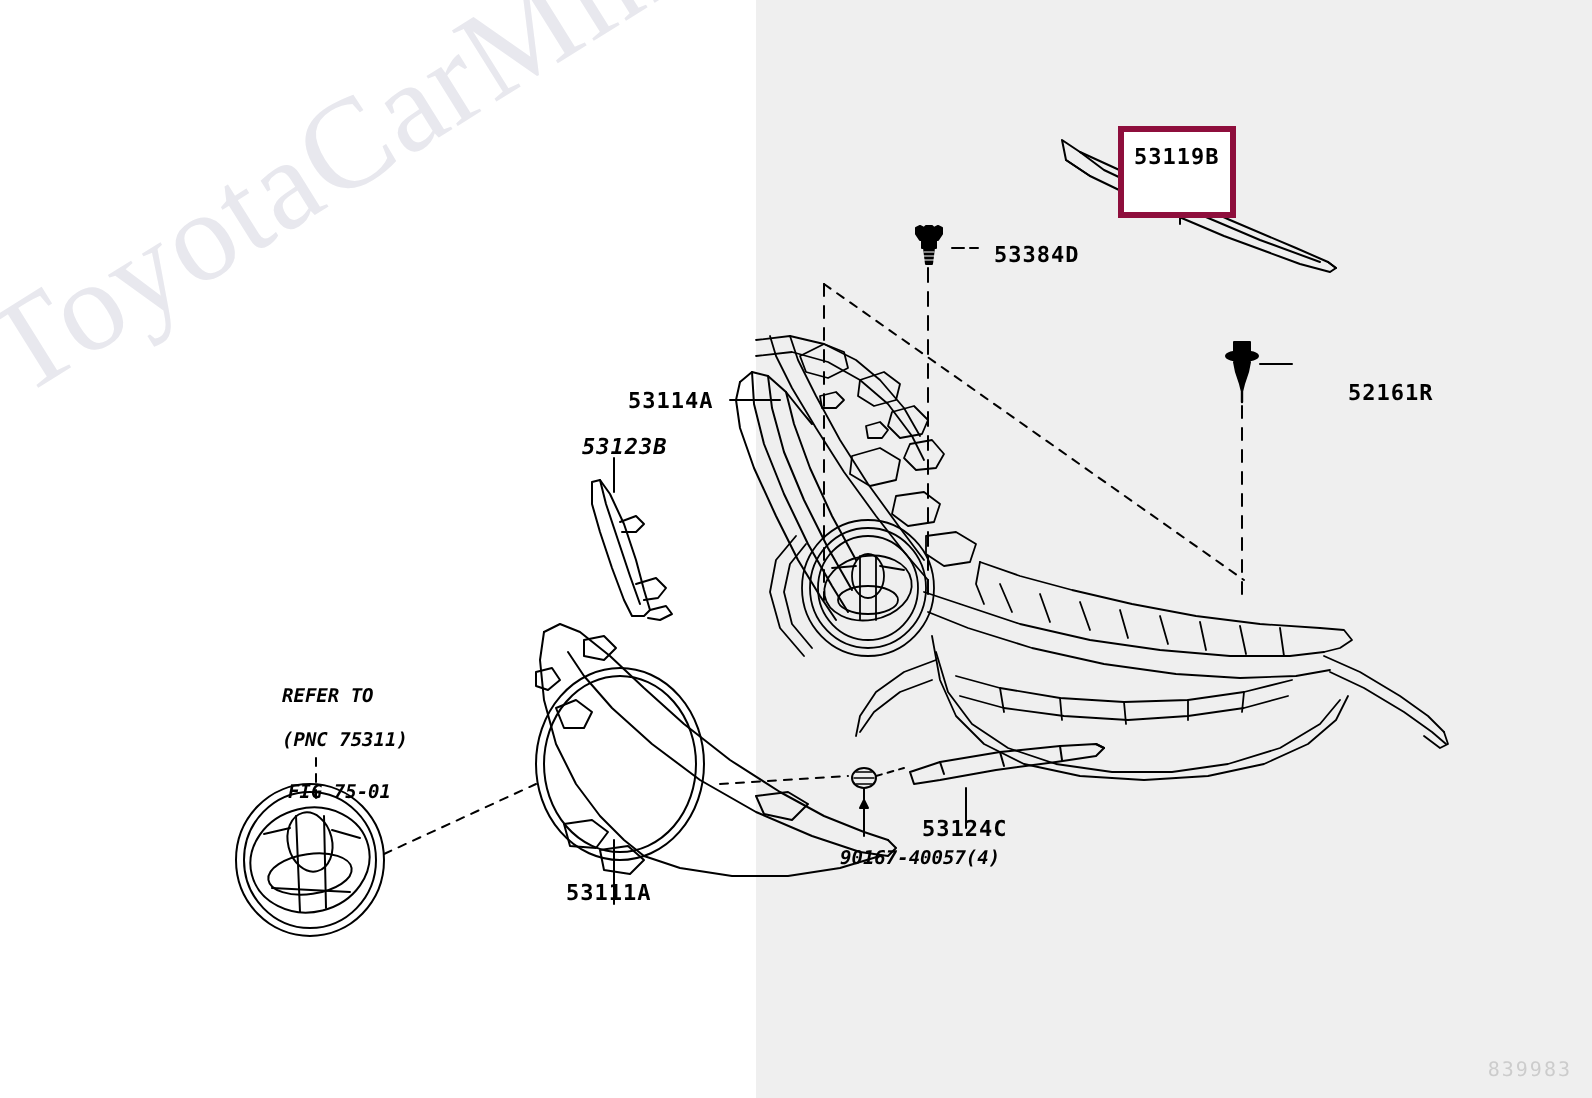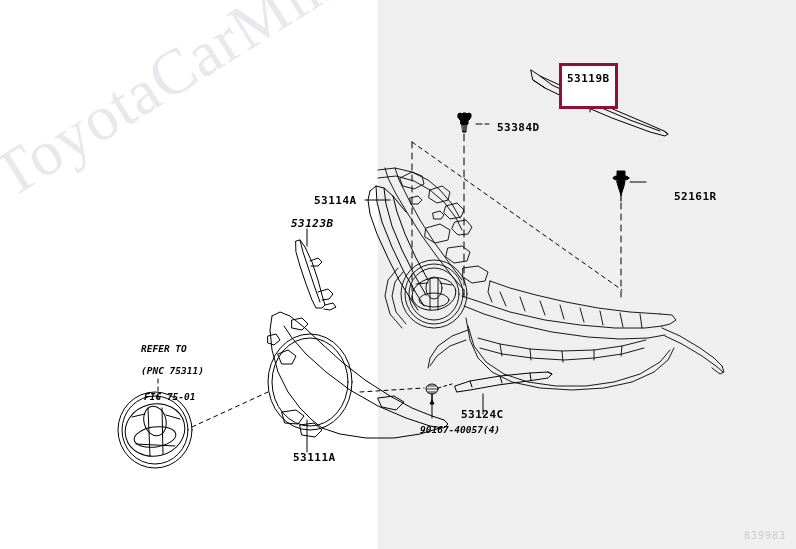--- a/index.html
+++ b/index.html
@@ -186,21 +186,21 @@
   </svg>
 
   <div class="hl" style="left:559px;top:63px;">
     <span>53119B</span>
   </div>
 
   <div class="lbl" style="left:497px;top:121px;text-align:center;">53384D</div>
   <div class="lbl" style="left:674px;top:190px;">52161R</div>
   <div class="lbl" style="left:314px;top:194px;">53114A</div>
   <div class="lbl" style="left:291px;top:217px;font-style:italic;">53123B</div>
-  <div class="lbl" style="left:283px;top:451px;margin-left:10px;">53111A</div>
+  <div class="lbl" style="left:283px;top:440px;">53111A</div>
   <div class="lbl" style="left:461px;top:396px;margin-top:12px;">53124C</div>
   <div class="lbl sm" style="left:420px;top:424px;">90167-40057(4)</div>
 
   <div class="lbl sm" style="left:141px;top:343px;">REFER TO</div>
   <div class="lbl sm" style="left:144px;top:354px;margin-top:37px;">FIG 75-01</div>
   <div class="lbl sm" style="left:141px;top:365px;text-align:center;">(PNC 75311)</div>
 
   <div class="code">839983</div>
 
 </div>

